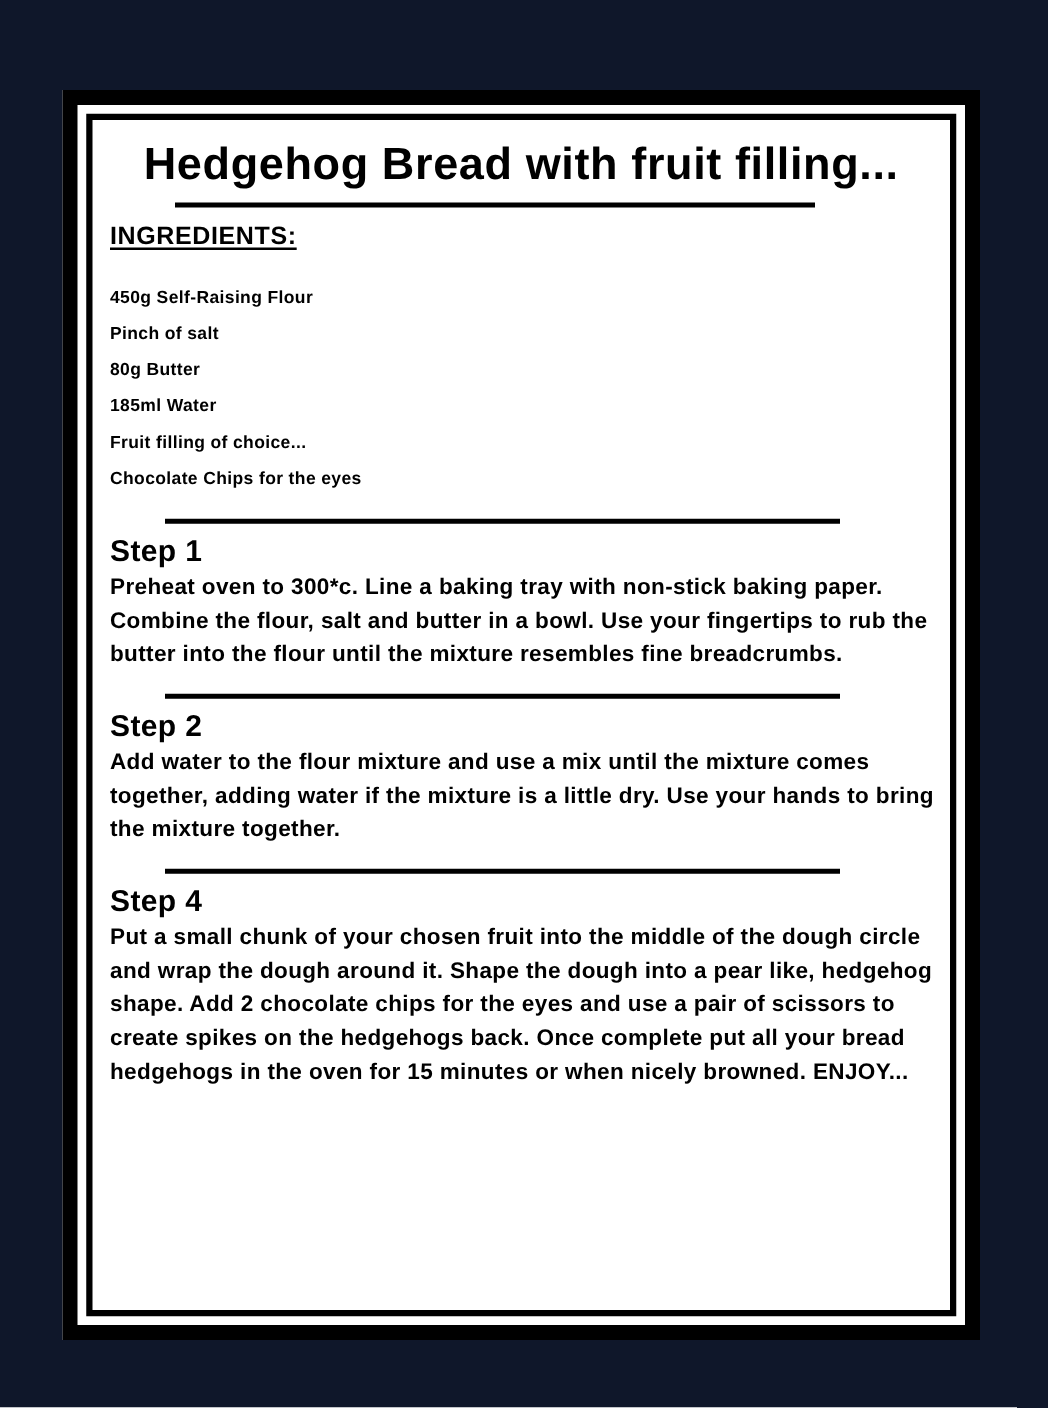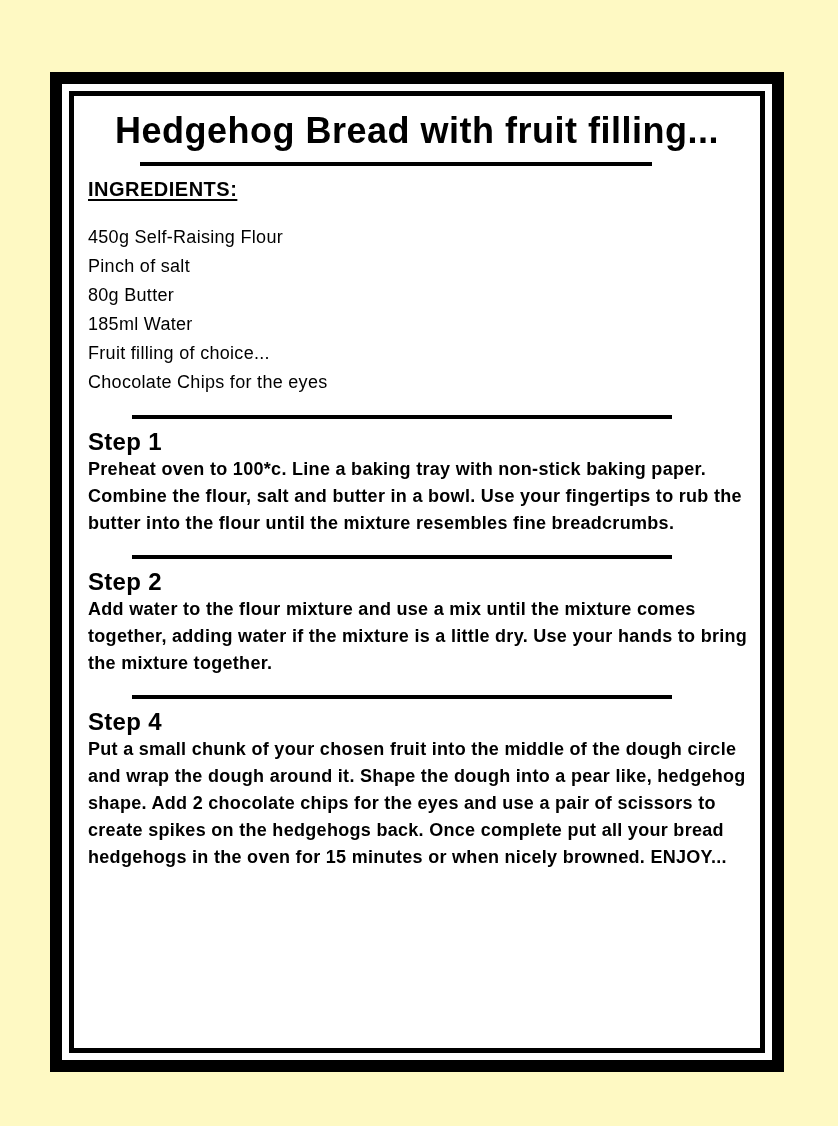--- a/index.html
+++ b/index.html
@@ -4,21 +4,21 @@
 <style>
   html, body {
     margin: 0;
     padding: 0;
     background: #ffffff;
   }
   .page {
     position: relative;
     width: 838px;
     height: 1126px;
-    background: #fef9c3;
+    background: #0f172a;
     font-family: "Liberation Sans", sans-serif;
     color: #000000;
   }
   .frame {
     position: absolute;
     left: 50px;
     top: 72px;
     width: 734px;
     height: 1000px;
     box-sizing: border-box;
@@ -52,22 +52,22 @@
     font-size: 20px;
     font-weight: bold;
     letter-spacing: 0.5px;
     text-decoration: underline;
     text-decoration-thickness: 2px;
     text-underline-offset: 3px;
     line-height: 26px;
     margin-bottom: 21px;
   }
   .ing-line {
-    font-size: 18px;
-    font-weight: normal;
+    font-size: 14px;
+    font-weight: bold;
     line-height: 29px;
     letter-spacing: 0.3px;
   }
   .step .rule {
     height: 4px;
     background: #000000;
     width: 540px;
     margin: 18px 0 10px 44px;
   }
   .step-label {
@@ -101,21 +101,21 @@
         <div class="ing-line">Pinch of salt</div>
         <div class="ing-line">80g Butter</div>
         <div class="ing-line">185ml Water</div>
         <div class="ing-line">Fruit filling of choice...</div>
         <div class="ing-line">Chocolate Chips for the eyes</div>
       </div>
 
       <section class="step">
         <div class="rule"></div>
         <div class="step-label">Step 1</div>
-        <p class="step-text">Preheat oven to 100*c. Line a baking tray with non-stick baking paper. Combine the flour, salt and butter in a bowl. Use your fingertips to rub the butter into the flour until the mixture resembles fine breadcrumbs.</p>
+        <p class="step-text">Preheat oven to 300*c. Line a baking tray with non-stick baking paper. Combine the flour, salt and butter in a bowl. Use your fingertips to rub the butter into the flour until the mixture resembles fine breadcrumbs.</p>
       </section>
 
       <section class="step">
         <div class="rule"></div>
         <div class="step-label">Step 2</div>
         <p class="step-text">Add water to the flour mixture and use a mix until the mixture comes together, adding water if the mixture is a little dry. Use your hands to bring the mixture together.</p>
       </section>
 
 
       <section class="step">

